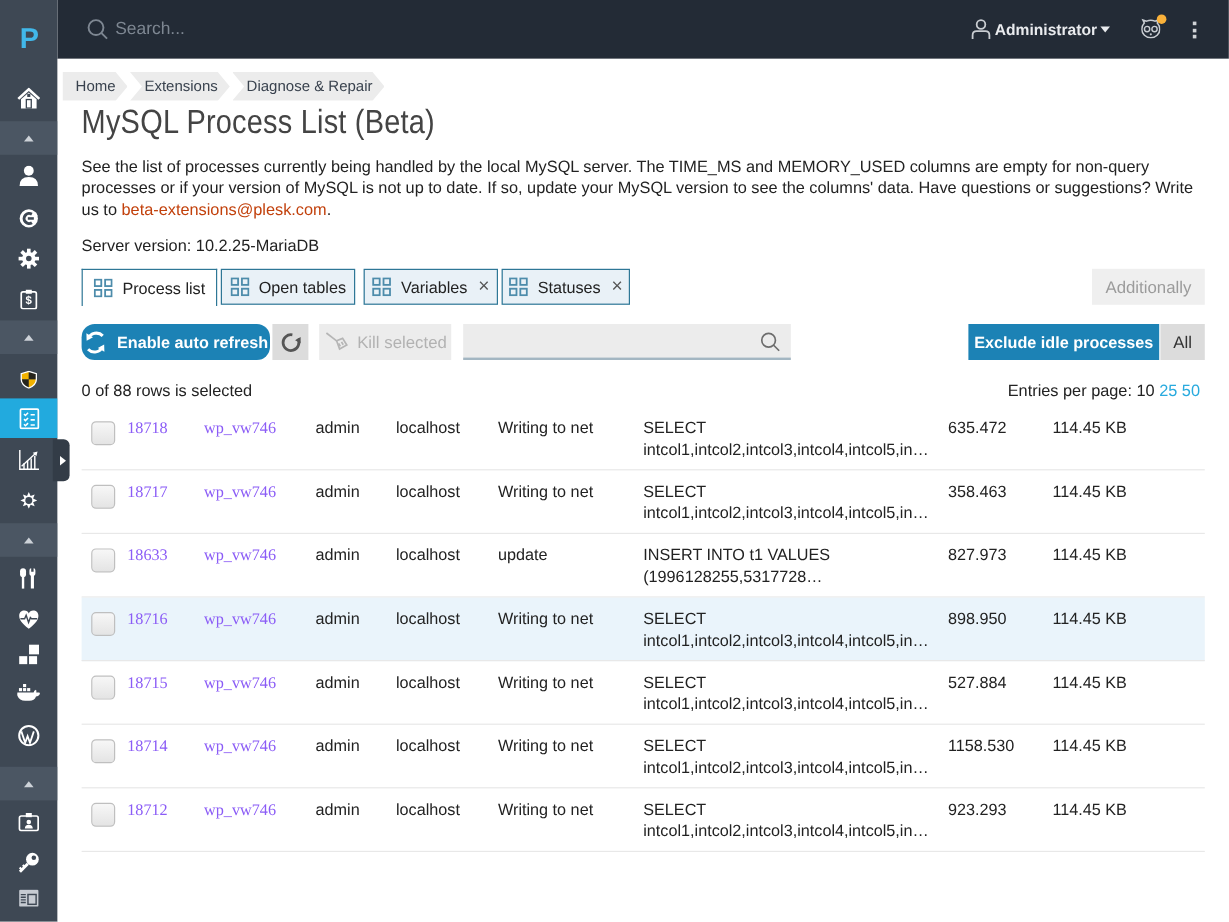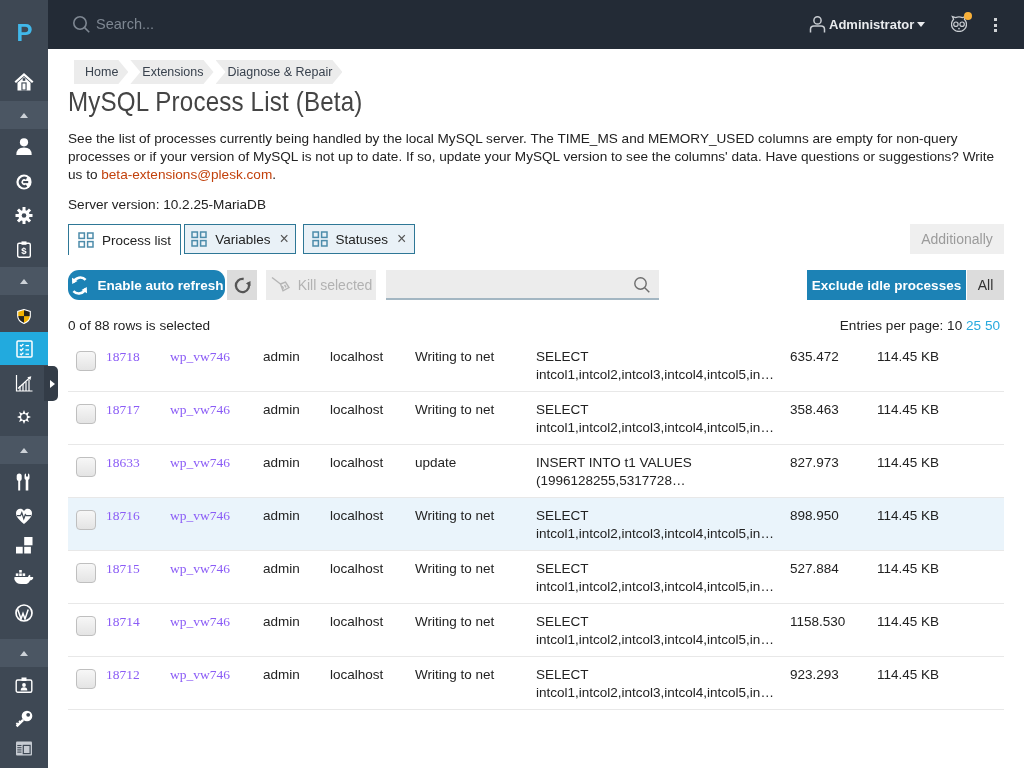--- a/index.html
+++ b/index.html
@@ -21,21 +21,21 @@
   .tb-person { position:absolute; left:809px; top:15px; }
   .tb-admin { position:absolute; left:829px; top:17px; color:#e9ebee; font-size:13px; font-weight:bold; }
   .tb-caret { position:absolute; left:917px; top:22px; width:0; height:0; border-left:4.5px solid transparent; border-right:4.5px solid transparent; border-top:5px solid #e9ebee; }
   .tb-owl { position:absolute; left:951px; top:15px; }
   .tb-dot { position:absolute; left:964px; top:12px; width:8px; height:8px; border-radius:50%; background:#f9b13a; }
   .kebab i { display:block; width:3px; height:3px; background:#d0d3d6; margin-bottom:2.5px; }
   .kebab { position:absolute; left:994px; top:18px; }
 
   
   .main { position:absolute; left:48px; top:49px; width:976px; height:719px; background:#fff; font-size:13.5px; color:#222; }
-  .crumbs { position:absolute; left:26px; top:11px; height:38px; }
+  .crumbs { position:absolute; left:4px; top:11px; height:38px; }
   .crumb { position:relative; float:left; height:24px; line-height:24px; background:#ececec; color:#39424e; font-size:12.5px; }
   .c1 { clip-path:polygon(0 0, calc(100% - 10px) 0, 100% 12px, calc(100% - 10px) 24px, 0 24px); padding:0 10px 0 11px; margin-right:2px; }
   .c2 { clip-path:polygon(0 0, calc(100% - 10px) 0, 100% 12px, calc(100% - 10px) 24px, 0 24px, 10px 12px); padding:0 10px 0 12px; margin-right:2px; }
   h1 { position:absolute; left:20px; top:37px; font-size:28px; font-weight:normal; color:#444; transform:scaleX(0.862); transform-origin:0 0; white-space:nowrap; letter-spacing:0.2px;}
   .desc { position:absolute; left:20px; top:81px; font-size:13.6px; color:#222; line-height:18px; }
   .desc a { color:#c2410c; text-decoration:none;margin-top:24px; }
   .sver { position:absolute; left:20px; top:148px; font-size:13.6px; color:#222; }
 
   
   .tabs { position:absolute; left:20px; top:175px; height:31px; }
@@ -283,20 +283,28 @@
             <rect x="9.6" y="9.6" width="5.4" height="5.4"></rect>
           </g>
         </svg>Process list</div>
     <div class="tab"><svg width="16" height="16" viewBox="0 0 16 16">
           <g fill="none" stroke="#4d8cab" stroke-width="1.5">
             <rect x="1" y="1" width="5.4" height="5.4"></rect>
             <rect x="9.6" y="1" width="5.4" height="5.4"></rect>
             <rect x="1" y="9.6" width="5.4" height="5.4"></rect>
             <rect x="9.6" y="9.6" width="5.4" height="5.4"></rect>
           </g>
+        </svg>Open tables</div>
+    <div class="tab"><svg width="16" height="16" viewBox="0 0 16 16">
+          <g fill="none" stroke="#4d8cab" stroke-width="1.5">
+            <rect x="1" y="1" width="5.4" height="5.4"></rect>
+            <rect x="9.6" y="1" width="5.4" height="5.4"></rect>
+            <rect x="1" y="9.6" width="5.4" height="5.4"></rect>
+            <rect x="9.6" y="9.6" width="5.4" height="5.4"></rect>
+          </g>
         </svg>Variables<span class="x">×</span></div>
     <div class="tab"><svg width="16" height="16" viewBox="0 0 16 16">
           <g fill="none" stroke="#4d8cab" stroke-width="1.5">
             <rect x="1" y="1" width="5.4" height="5.4"></rect>
             <rect x="9.6" y="1" width="5.4" height="5.4"></rect>
             <rect x="1" y="9.6" width="5.4" height="5.4"></rect>
             <rect x="9.6" y="9.6" width="5.4" height="5.4"></rect>
           </g>
         </svg>Statuses<span class="x">×</span></div>
   </div>

